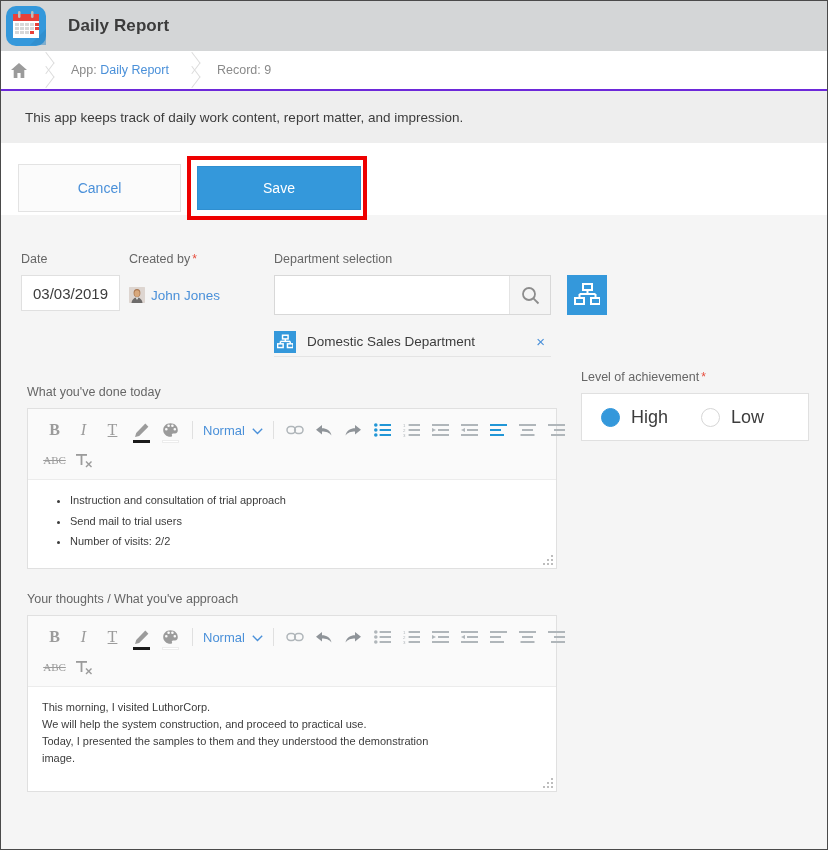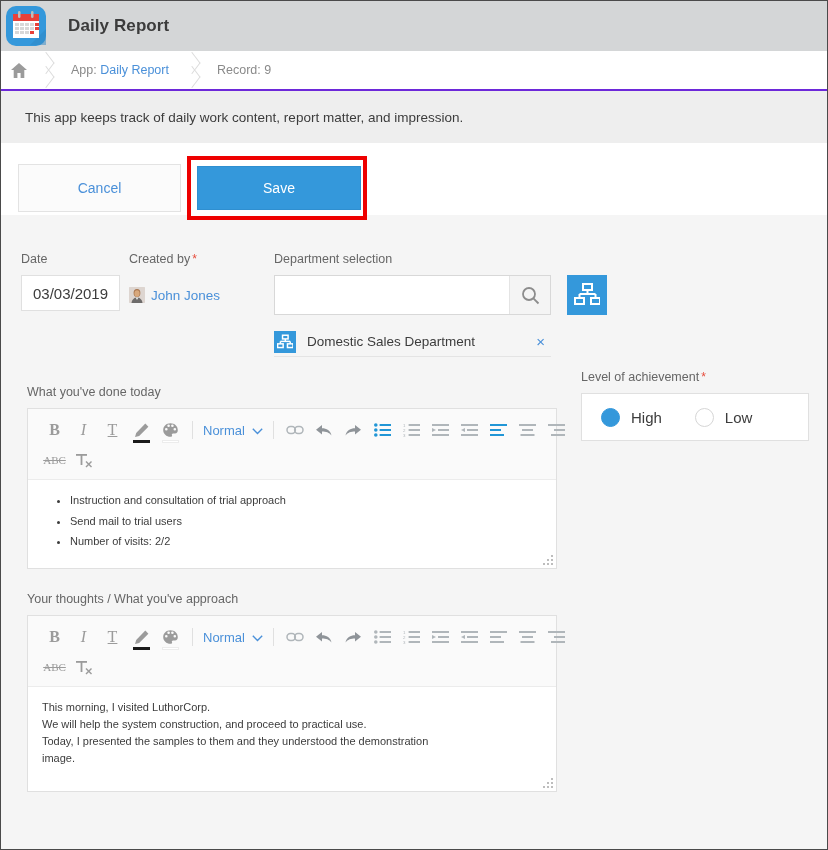--- a/index.html
+++ b/index.html
@@ -427,21 +427,21 @@
     border-color: #3498db;
   }
   .radio-dot.on::after {
     content: "";
     width: 7px;
     height: 7px;
     border-radius: 50%;
     background: #3498db;
   }
   .radio-label {
-    font-size: 15px;
+    font-size: 18px;
     color: #3c3c3c;
     margin-left: 11px;
   }
 </style>
 </head>
 <body>
 
 <div id="page">
 
   <div class="app-header">

